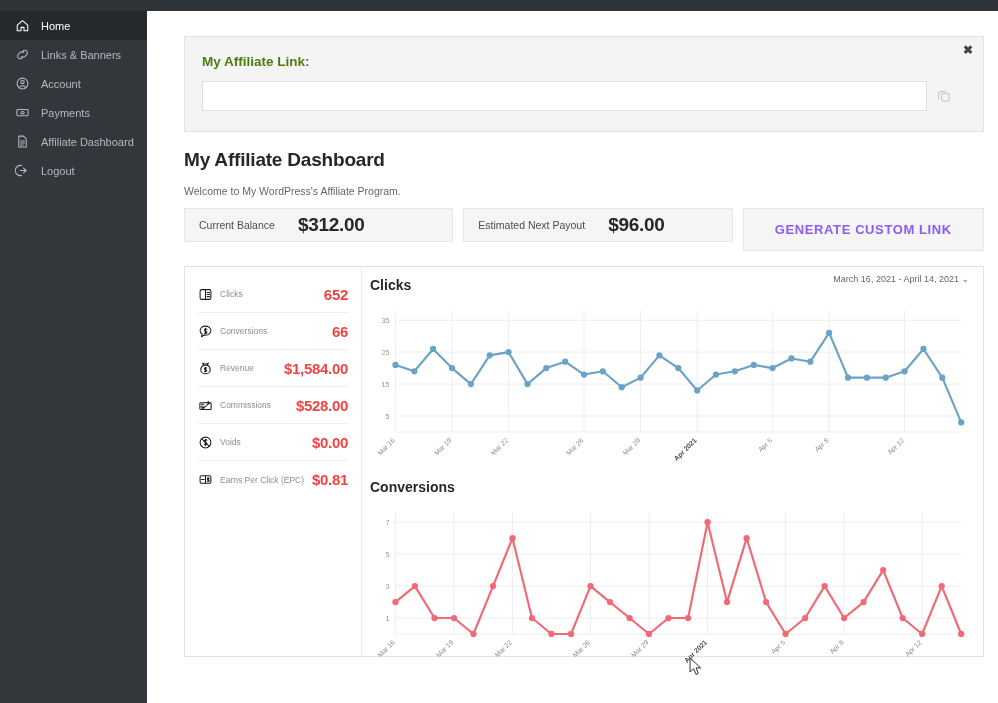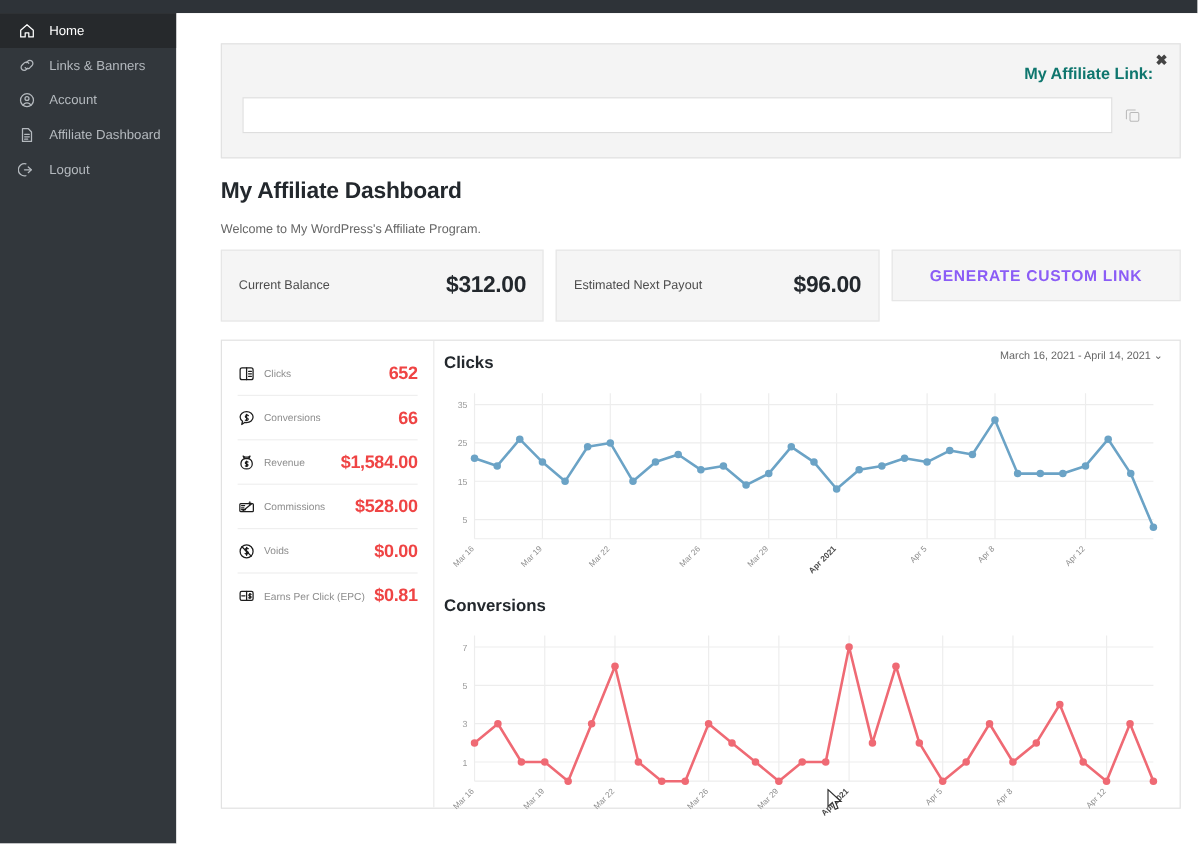--- a/index.html
+++ b/index.html
@@ -46,23 +46,22 @@
     position:relative;
     background:#f4f4f4; border:1px solid #e2e2e2;
     padding:17px 22px 20px 17px; margin-bottom:17px;
   }
   .notice-close {
     position:absolute; right:10px; top:7px;
     font-size:12px; font-weight:bold; color:#444;
     cursor:pointer; line-height:1;
   }
   .notice-title {
-    font-size:13.5px; font-weight:bold; color:#0f766e;
+    font-size:13.5px; font-weight:bold; color:#4d7c0f;
     margin-bottom:12px;
-    text-align:right;
   }
   .link-row { display:flex; align-items:center; }
   .link-input {
     flex:1 1 auto; height:30px;
     background:#ffffff; border:1px solid #dedede;
     font-family:"Liberation Sans", sans-serif; font-size:11px;
     color:#555; padding:0 8px; outline:none;
   }
   .copy-btn {
     flex:0 0 34px; display:flex; align-items:center; justify-content:center;
@@ -73,23 +72,23 @@
   
   .page-title {
     font-size:19px; font-weight:bold; color:#23282d;
     letter-spacing:-0.2px; margin-bottom:14px;
   }
   .welcome { font-size:10.5px; color:#666; margin-bottom:11px; }
 
   
   .summary-row { display:flex; gap:10px; margin-bottom:15px; }
   .sum-card {
-    flex:1 1 0; height:60px;
+    flex:1 1 0; height:34px;
     background:#f5f5f5; border:1px solid #e6e6e6;
-    display:flex; align-items:center; justify-content:space-between;
+    display:flex; align-items:center; 
     padding:0 14px;
   }
   .sum-label { font-size:10.5px; color:#4d4d4d; }
   .sum-value { font-size:19px; font-weight:bold; color:#23282d; letter-spacing:-0.3px;margin-left:23px; }
   .gen-btn {
     flex:1 1 0; height:43px;
     background:#f5f5f5; border:1px solid #e6e6e6;
     display:flex; align-items:center; justify-content:center;
     font-size:13px; font-weight:bold; color:#8b5cf6;
     letter-spacing:0.6px; cursor:pointer;
@@ -156,20 +155,29 @@
       </div>
       <div class="nav-item">
         <span class="nav-ico">
           <svg viewBox="0 0 20 20" stroke-linecap="round" stroke-linejoin="round">
             <circle cx="10" cy="10" r="7.2"></circle>
             <circle cx="10" cy="8.1" r="2.2"></circle>
             <path d="M5.6 15.8a4.8 4.8 0 0 1 8.8 0"></path>
           </svg>
         </span>
         <span class="nav-label">Account</span>
+      </div>
+      <div class="nav-item">
+        <span class="nav-ico">
+          <svg viewBox="0 0 20 20" stroke-linecap="round" stroke-linejoin="round">
+            <rect x="2.5" y="6" width="15" height="8.3" rx="1.2"></rect>
+            <ellipse cx="10" cy="10.2" rx="2.2" ry="1.6"></ellipse>
+          </svg>
+        </span>
+        <span class="nav-label">Payments</span>
       </div>
       <div class="nav-item">
         <span class="nav-ico">
           <svg viewBox="0 0 20 20" stroke-linecap="round" stroke-linejoin="round">
             <path d="M5 2.8h6.3L15 6.6V17.2H5Z"></path>
             <path d="M7.4 9.3h5.2M7.4 12h5.2M7.4 14.6h3.4"></path>
           </svg>
         </span>
         <span class="nav-label">Affiliate Dashboard</span>
       </div>

